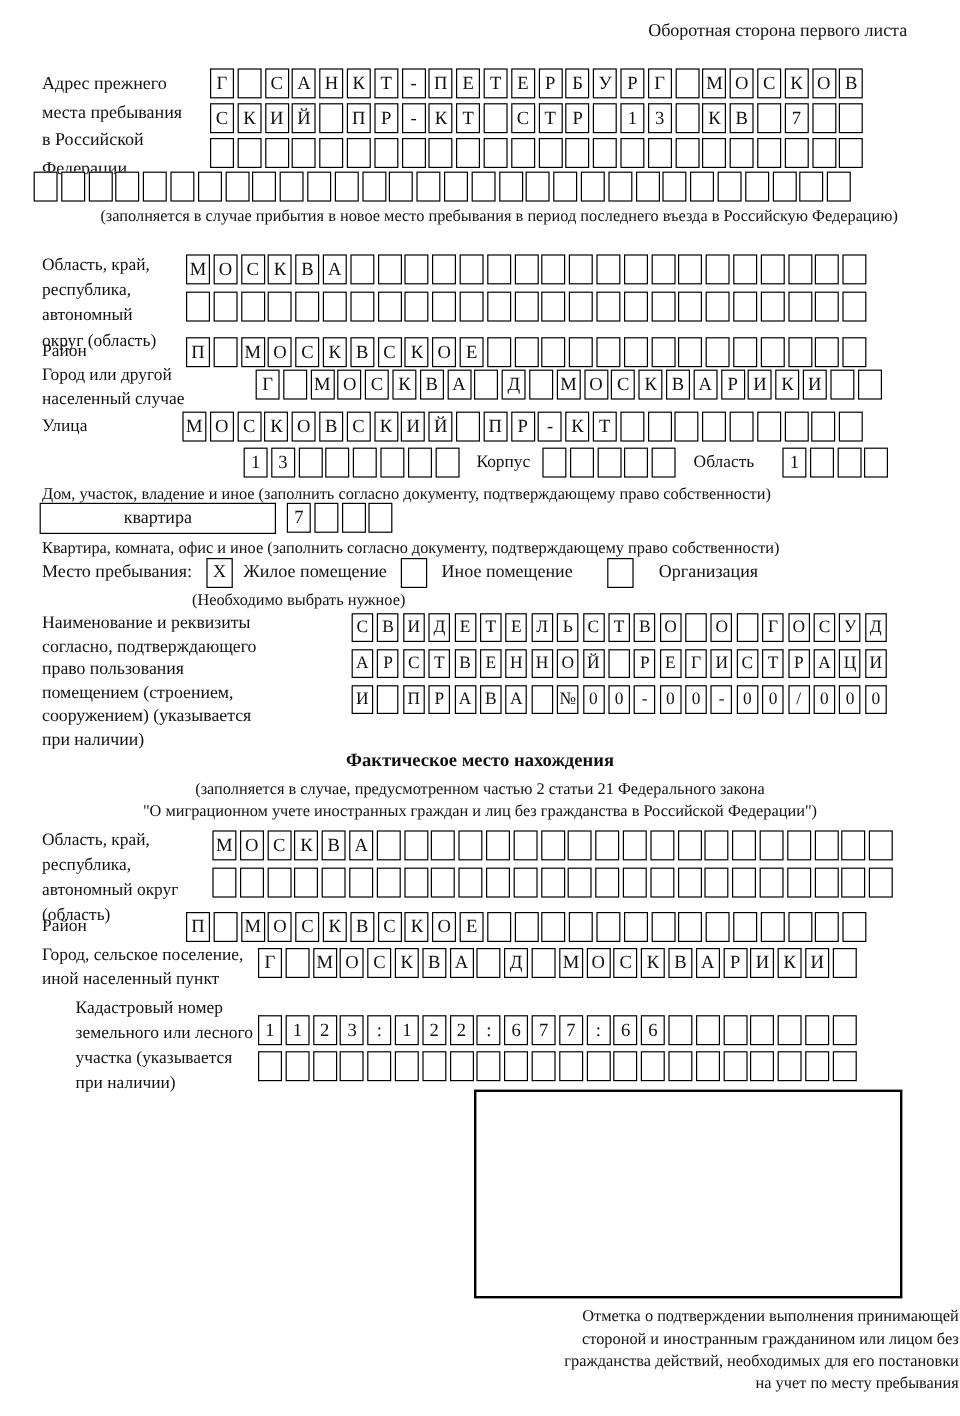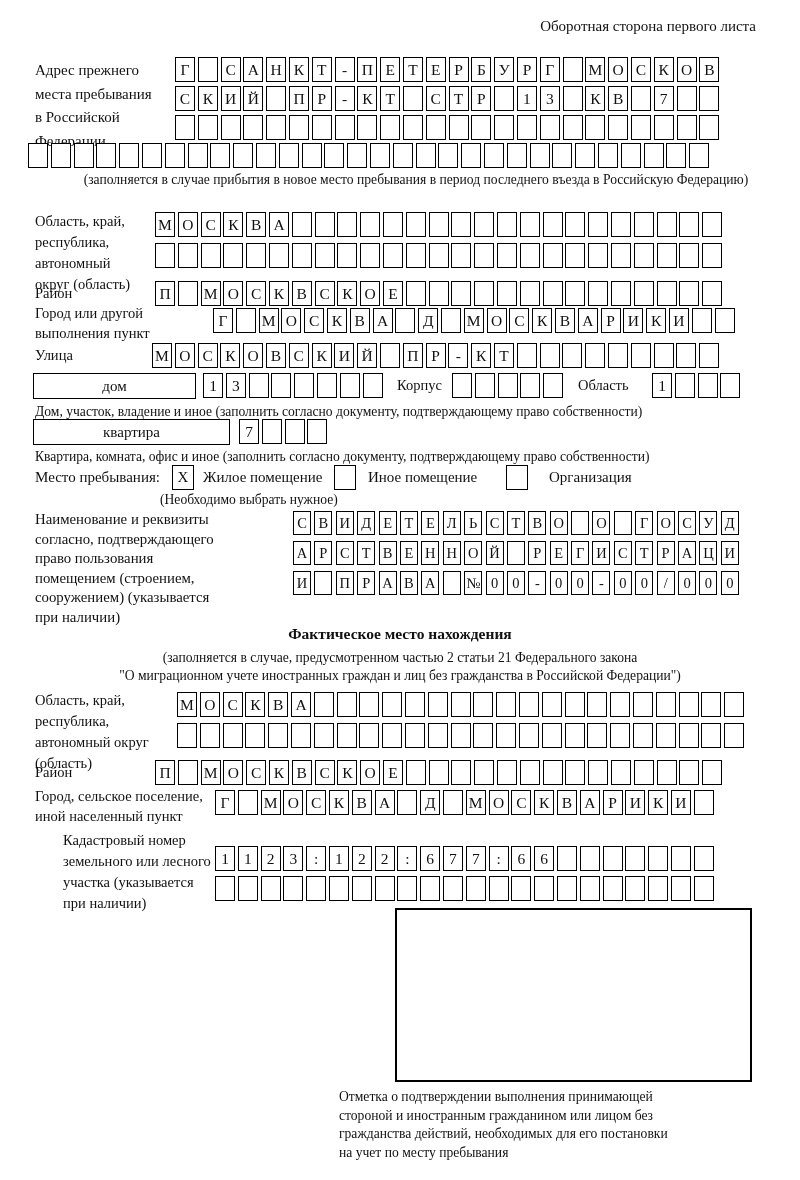--- a/index.html
+++ b/index.html
@@ -264,21 +264,21 @@
       <div class="cb"></div>
       <div class="cb"></div>
       <div class="cb"></div>
       <div class="cb"></div>
       <div class="cb"></div>
       <div class="cb"></div>
     </div>
 
   <div class="abs txt" style="left:35px;top:303px;line-height:20px;">
     <div class="lbl-line">Город или другой</div>
-    <div class="lbl-line">выполнения пункт</div>
+    <div class="lbl-line">населенный случае</div>
   </div>
   <div class="boxrow" style="left:213px;top:308px;">
       <div class="cb">Г</div>
       <div class="cb"></div>
       <div class="cb">М</div>
       <div class="cb">О</div>
       <div class="cb">С</div>
       <div class="cb">К</div>
       <div class="cb">В</div>
       <div class="cb">А</div>
@@ -321,21 +321,20 @@
       <div class="cb"></div>
       <div class="cb"></div>
       <div class="cb"></div>
       <div class="cb"></div>
       <div class="cb"></div>
       <div class="cb"></div>
       <div class="cb"></div>
       <div class="cb"></div>
     </div>
 
-  <div class="namedbox" style="left:33px;top:373px;width:163px;height:26px;">дом</div>
   <div class="boxrow" style="left:203px;top:373px;">
       <div class="cb">1</div>
       <div class="cb">3</div>
       <div class="cb"></div>
       <div class="cb"></div>
       <div class="cb"></div>
       <div class="cb"></div>
       <div class="cb"></div>
       <div class="cb"></div>
     </div>
@@ -624,20 +623,20 @@
       <div class="cb"></div>
       <div class="cb"></div>
       <div class="cb"></div>
       <div class="cb"></div>
       <div class="cb"></div>
       <div class="cb"></div>
       <div class="cb"></div>
     </div>
 
   <div class="markbox" style="left:395px;top:908px;width:357px;height:174px;"></div>
-  <div class="abs small" style="left:339px;top:1088px;width:438px;text-align:left;">
+  <div class="abs small" style="left:361px;top:1088px;width:438px;text-align:right;">
     <div>Отметка о подтверждении выполнения принимающей</div>
     <div>стороной и иностранным гражданином или лицом без</div>
     <div>гражданства действий, необходимых для его постановки</div>
     <div>на учет по месту пребывания</div>
   </div>
 
 </div>
 
 </body></html>

